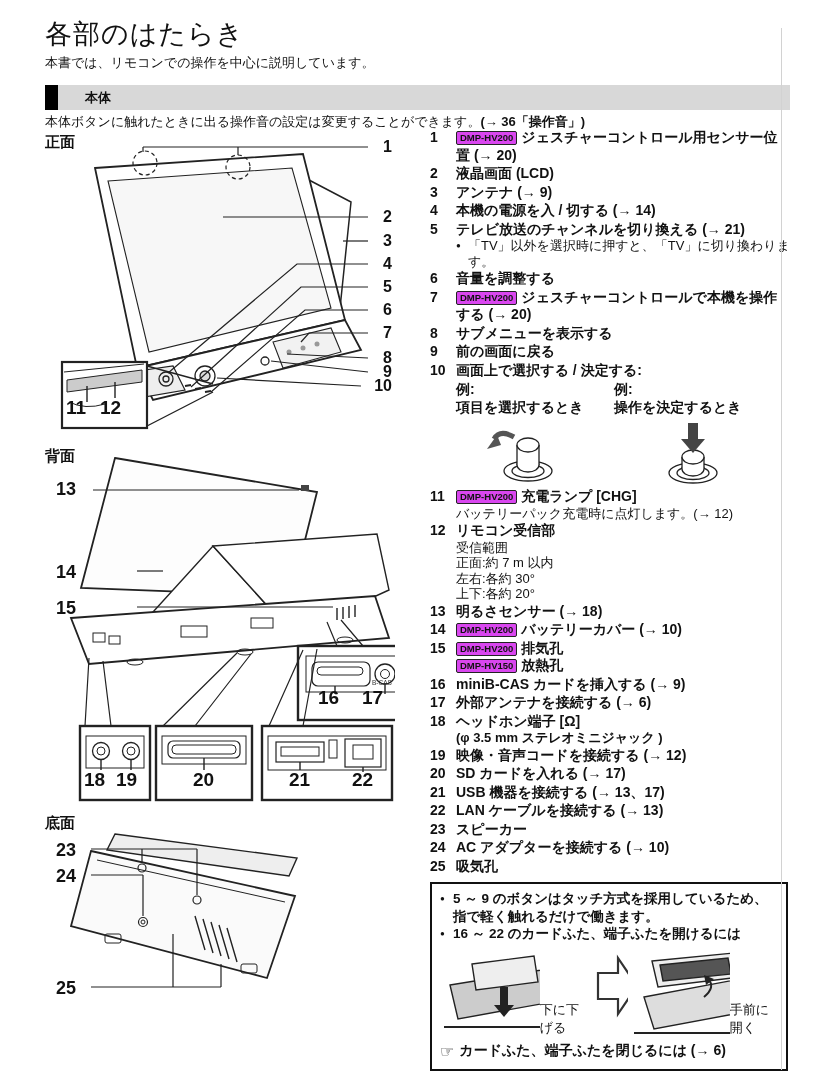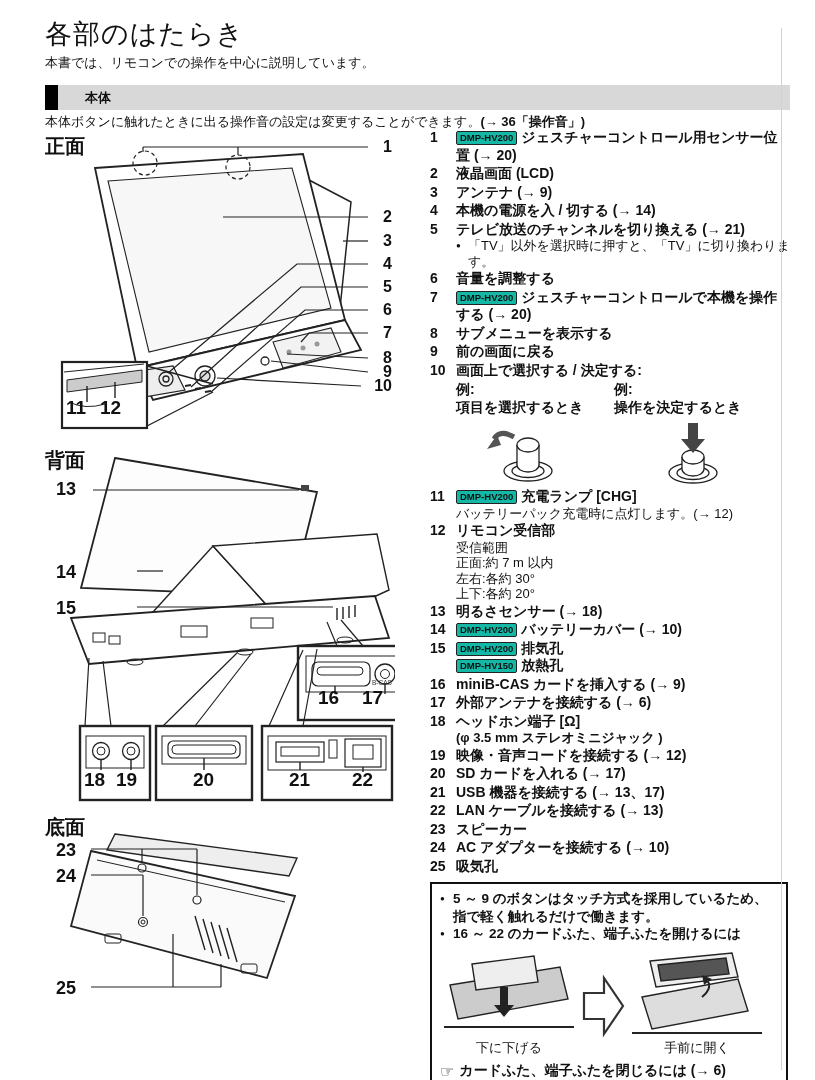--- a/index.html
+++ b/index.html
@@ -6,43 +6,43 @@
   .page{position:relative;width:815px;height:1080px;background:#fff;overflow:hidden;
         font-family:"Liberation Sans","DejaVu Sans",sans-serif;color:#111}
   .abs{position:absolute}
   .title{font-size:27px;font-weight:normal;letter-spacing:1px}
   .intro{font-size:13px}
   .secbar{background:#d8d8d8;height:25px;display:flex;align-items:center}
   .secblock{width:13px;height:25px;background:#000;margin-right:27px;flex:0 0 13px}
   .seclabel{font-size:13px;font-weight:bold}
   .lead{font-size:13px}
   .lead .b{font-weight:bold}
-  .viewlabel{font-size:20px;font-weight:bold}
+  .viewlabel{font-size:15px;font-weight:bold}
   .co{position:absolute;font-weight:bold;line-height:1;color:#111}
   .co16{font-size:16px;width:40px;text-align:right}
   .co18{font-size:18px}
   .co19{font-size:19px}
   .ln{stroke:#222;fill:none}
   .rcol{position:absolute;left:430px;top:128px;width:360px}
   .li{display:flex;margin-top:1px;font-size:14px;font-weight:bold;line-height:17.5px}
   .li .num{flex:0 0 26px}
   .li .body{flex:1;min-width:0}
   .badge{display:inline-block;border:1.5px solid #222;border-radius:2px;font-size:9.5px;
-         font-weight:bold;padding:0 3px;line-height:12px;vertical-align:1px;margin-right:4px;background:#14b8a6}
+         font-weight:bold;padding:0 3px;line-height:12px;vertical-align:1px;margin-right:4px;background:#d946ef}
   .sub{font-weight:normal;font-size:13px;line-height:15.5px}
   .bullet{display:flex;font-weight:normal;font-size:13px;line-height:15.5px}
   .bch{flex:0 0 12px;font-size:8px;line-height:15.5px}
   .ex-row{display:flex;font-size:14px;font-weight:bold;line-height:16px;margin-top:2px}
   .ex-col{width:158px}
   .joy-row{display:flex;align-items:flex-end;height:64px;margin:6px 0 2px 2px}
   .notebox{border:2.5px solid #111;margin-top:7px;padding:6px 8px 8px 8px;width:338px}
   .nb-line{display:flex;font-size:13.5px;font-weight:bold;line-height:17.5px}
   .nb-line .bch{flex:0 0 13px;font-size:8px;line-height:17.5px}
   .nb-figs{display:flex;align-items:flex-end;margin:6px 0 0 4px}
-  .nb-figcol{display:flex;flex-direction:column;align-items:center}
+  .nb-figcol{display:flex;flex-direction:row;align-items:flex-end}
   .nb-cap{font-size:13px;font-weight:normal;margin-top:2px}
   .nb-foot{font-size:14px;font-weight:bold;margin-top:5px;display:flex;align-items:center}
   .hand{font-size:16px;font-weight:normal;margin-right:5px}
   .edgeline{position:absolute;left:781px;top:28px;width:1px;height:1042px;background:#d2d2d2}
 </style>
 </head>
 <body>
 
 <div class="page">
 

